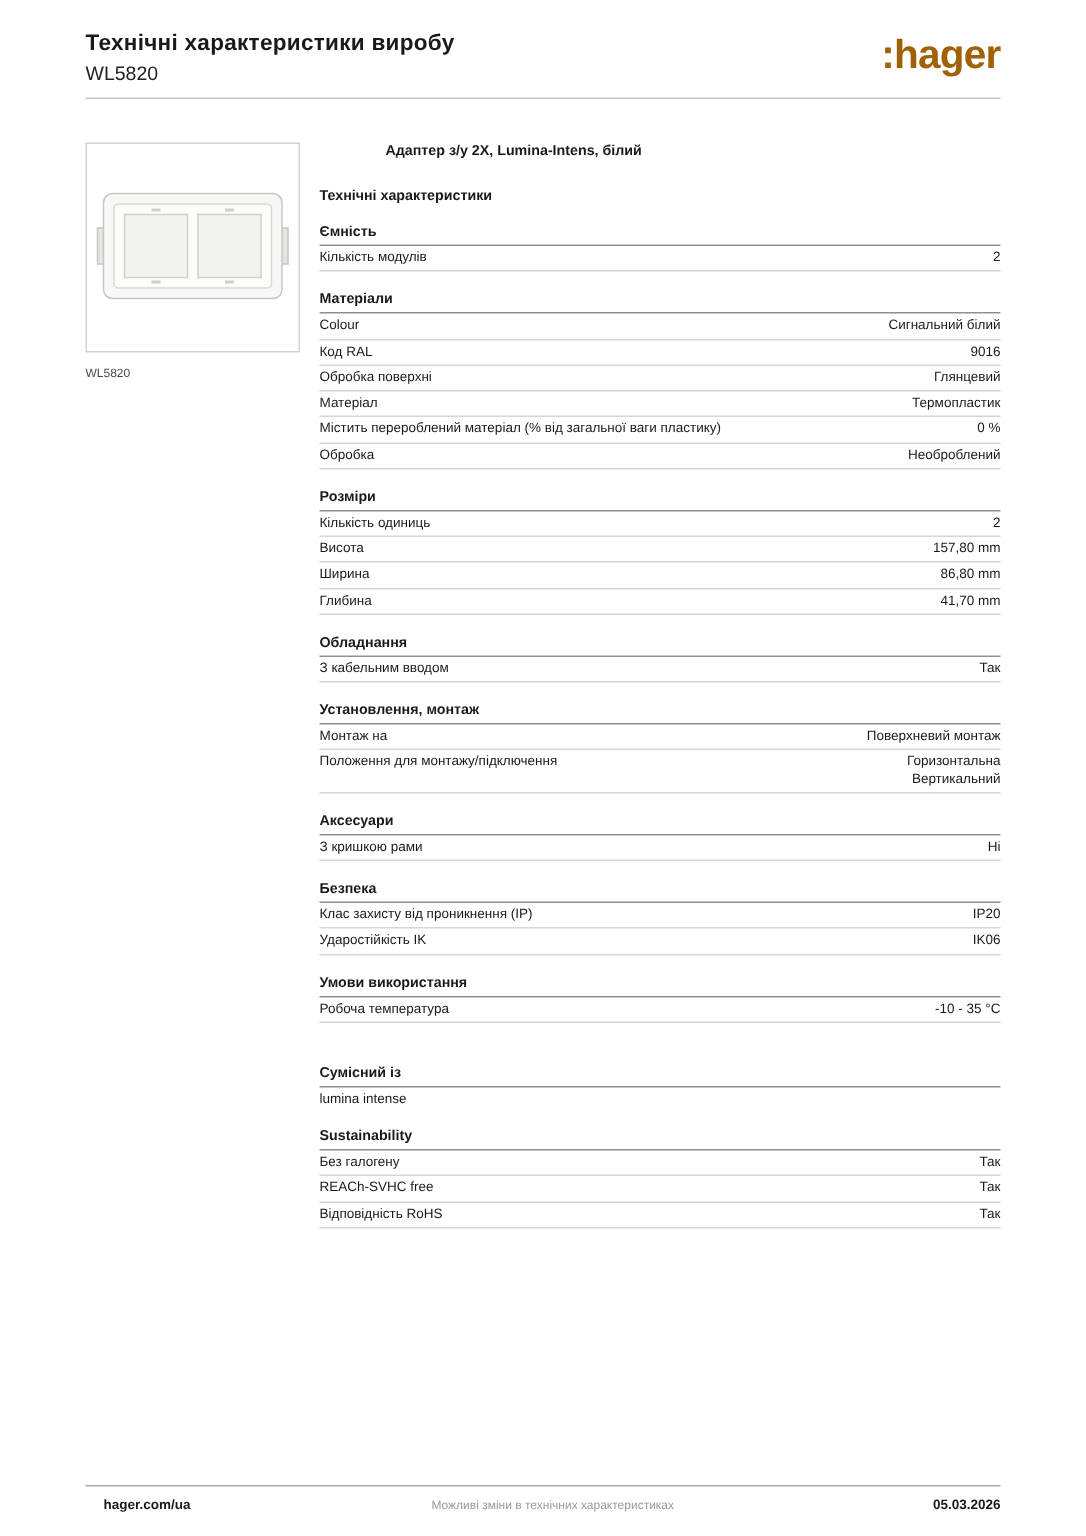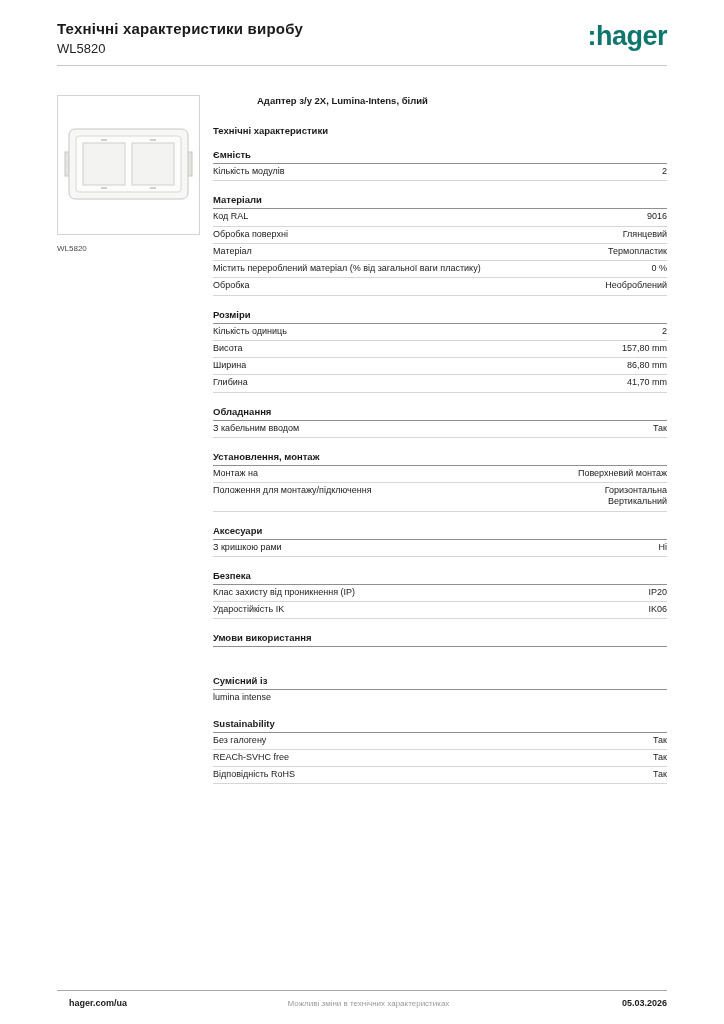--- a/index.html
+++ b/index.html
@@ -43,21 +43,21 @@
   .f-center { font-size:8px; color:#9a9a9a; }
 </style>
 </head>
 <body>
 
 <div class="page">
 
   <div class="header">
     <div class="page-title">Технічні характеристики виробу</div>
     <div class="product-code">WL5820</div>
-    <div class="logo" style="color: #0f766e;">:hager</div>
+    <div class="logo" style="color: #a16207;">:hager</div>
     <div class="header-rule"></div>
   </div>
 
   <div class="content">
 
     <div class="img-col">
       <div class="img-box">
         <svg width="141" height="138" viewBox="0 0 141 138">
           <rect x="7" y="56" width="7" height="24" fill="#e4e4e1" stroke="#c6c6c3"></rect>
           <rect x="127" y="56" width="7" height="24" fill="#e4e4e1" stroke="#c6c6c3"></rect>
@@ -77,20 +77,24 @@
     <div class="spec-col">
       <div class="product-name">Адаптер з/у 2X, Lumina-Intens, білий</div>
       <div class="specs-heading">Технічні характеристики</div>
       <div id="sections">
           <div class="sec-title">Ємність</div>
           <div class="spec-row">
             <span class="lbl">Кількість модулів</span>
             <span class="val">2</span>
           </div>
           <div class="sec-title">Матеріали</div>
+          <div class="spec-row">
+            <span class="lbl">Colour</span>
+            <span class="val">Сигнальний білий</span>
+          </div>
           <div class="spec-row">
             <span class="lbl">Код RAL</span>
             <span class="val">9016</span>
           </div>
           <div class="spec-row">
             <span class="lbl">Обробка поверхні</span>
             <span class="val">Глянцевий</span>
           </div>
           <div class="spec-row">
             <span class="lbl">Матеріал</span>
@@ -144,20 +148,24 @@
           <div class="sec-title">Безпека</div>
           <div class="spec-row">
             <span class="lbl">Клас захисту від проникнення (IP)</span>
             <span class="val">IP20</span>
           </div>
           <div class="spec-row">
             <span class="lbl">Ударостійкість IK</span>
             <span class="val">IK06</span>
           </div>
           <div class="sec-title">Умови використання</div>
+          <div class="spec-row">
+            <span class="lbl">Робоча температура</span>
+            <span class="val">-10 - 35 °C</span>
+          </div>
           <div class="sec-title gap">Сумісний із</div>
           <div class="spec-row plain">
             <span class="lbl">lumina intense</span>
           </div>
           <div class="sec-title">Sustainability</div>
           <div class="spec-row">
             <span class="lbl">Без галогену</span>
             <span class="val">Так</span>
           </div>
           <div class="spec-row">

